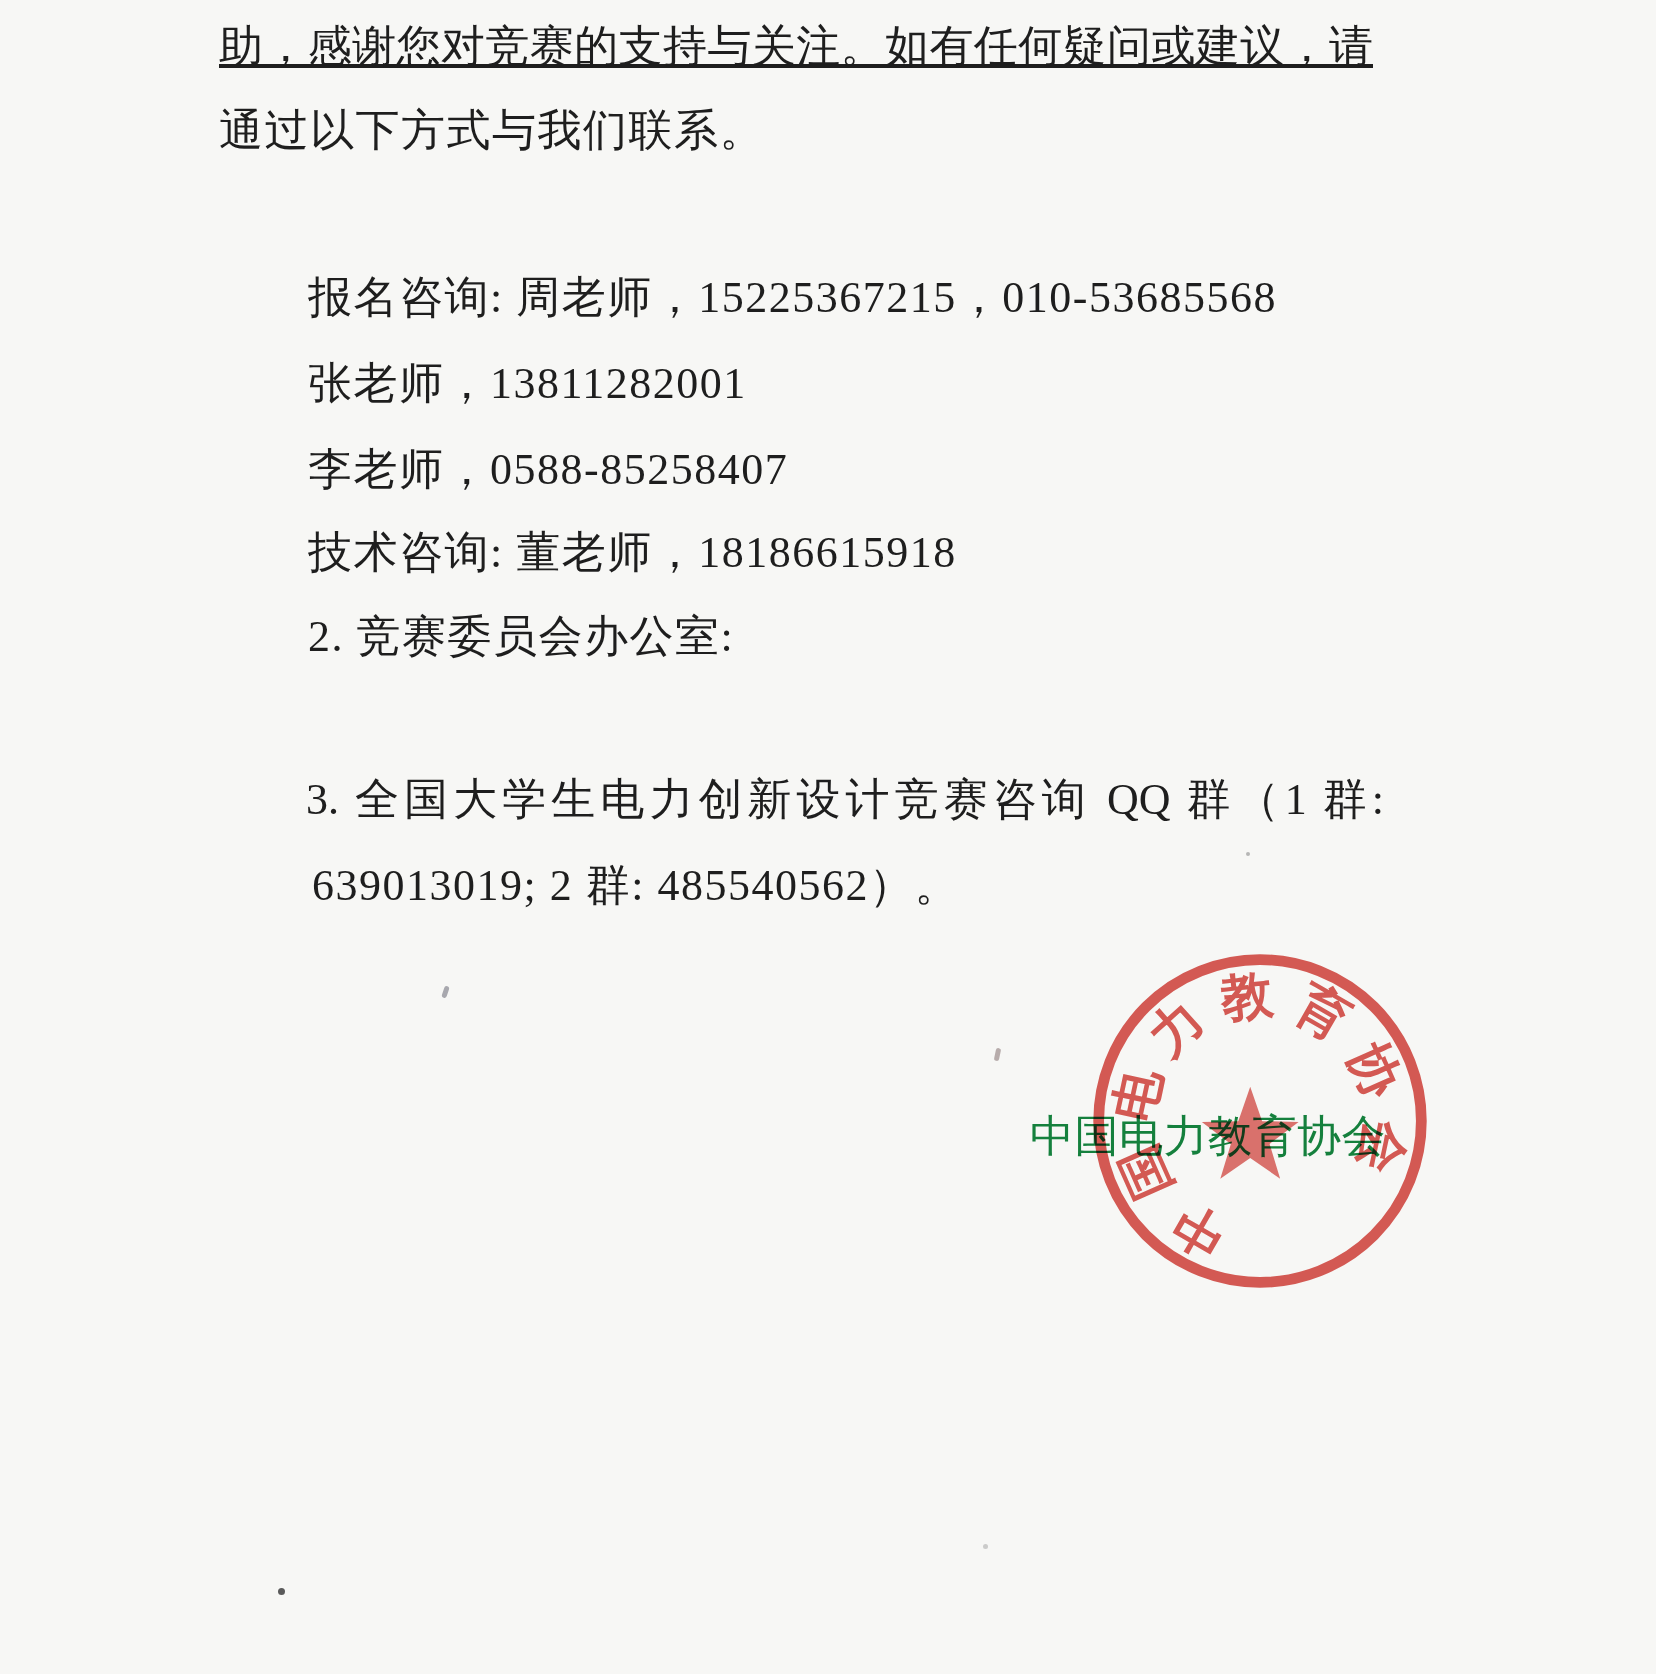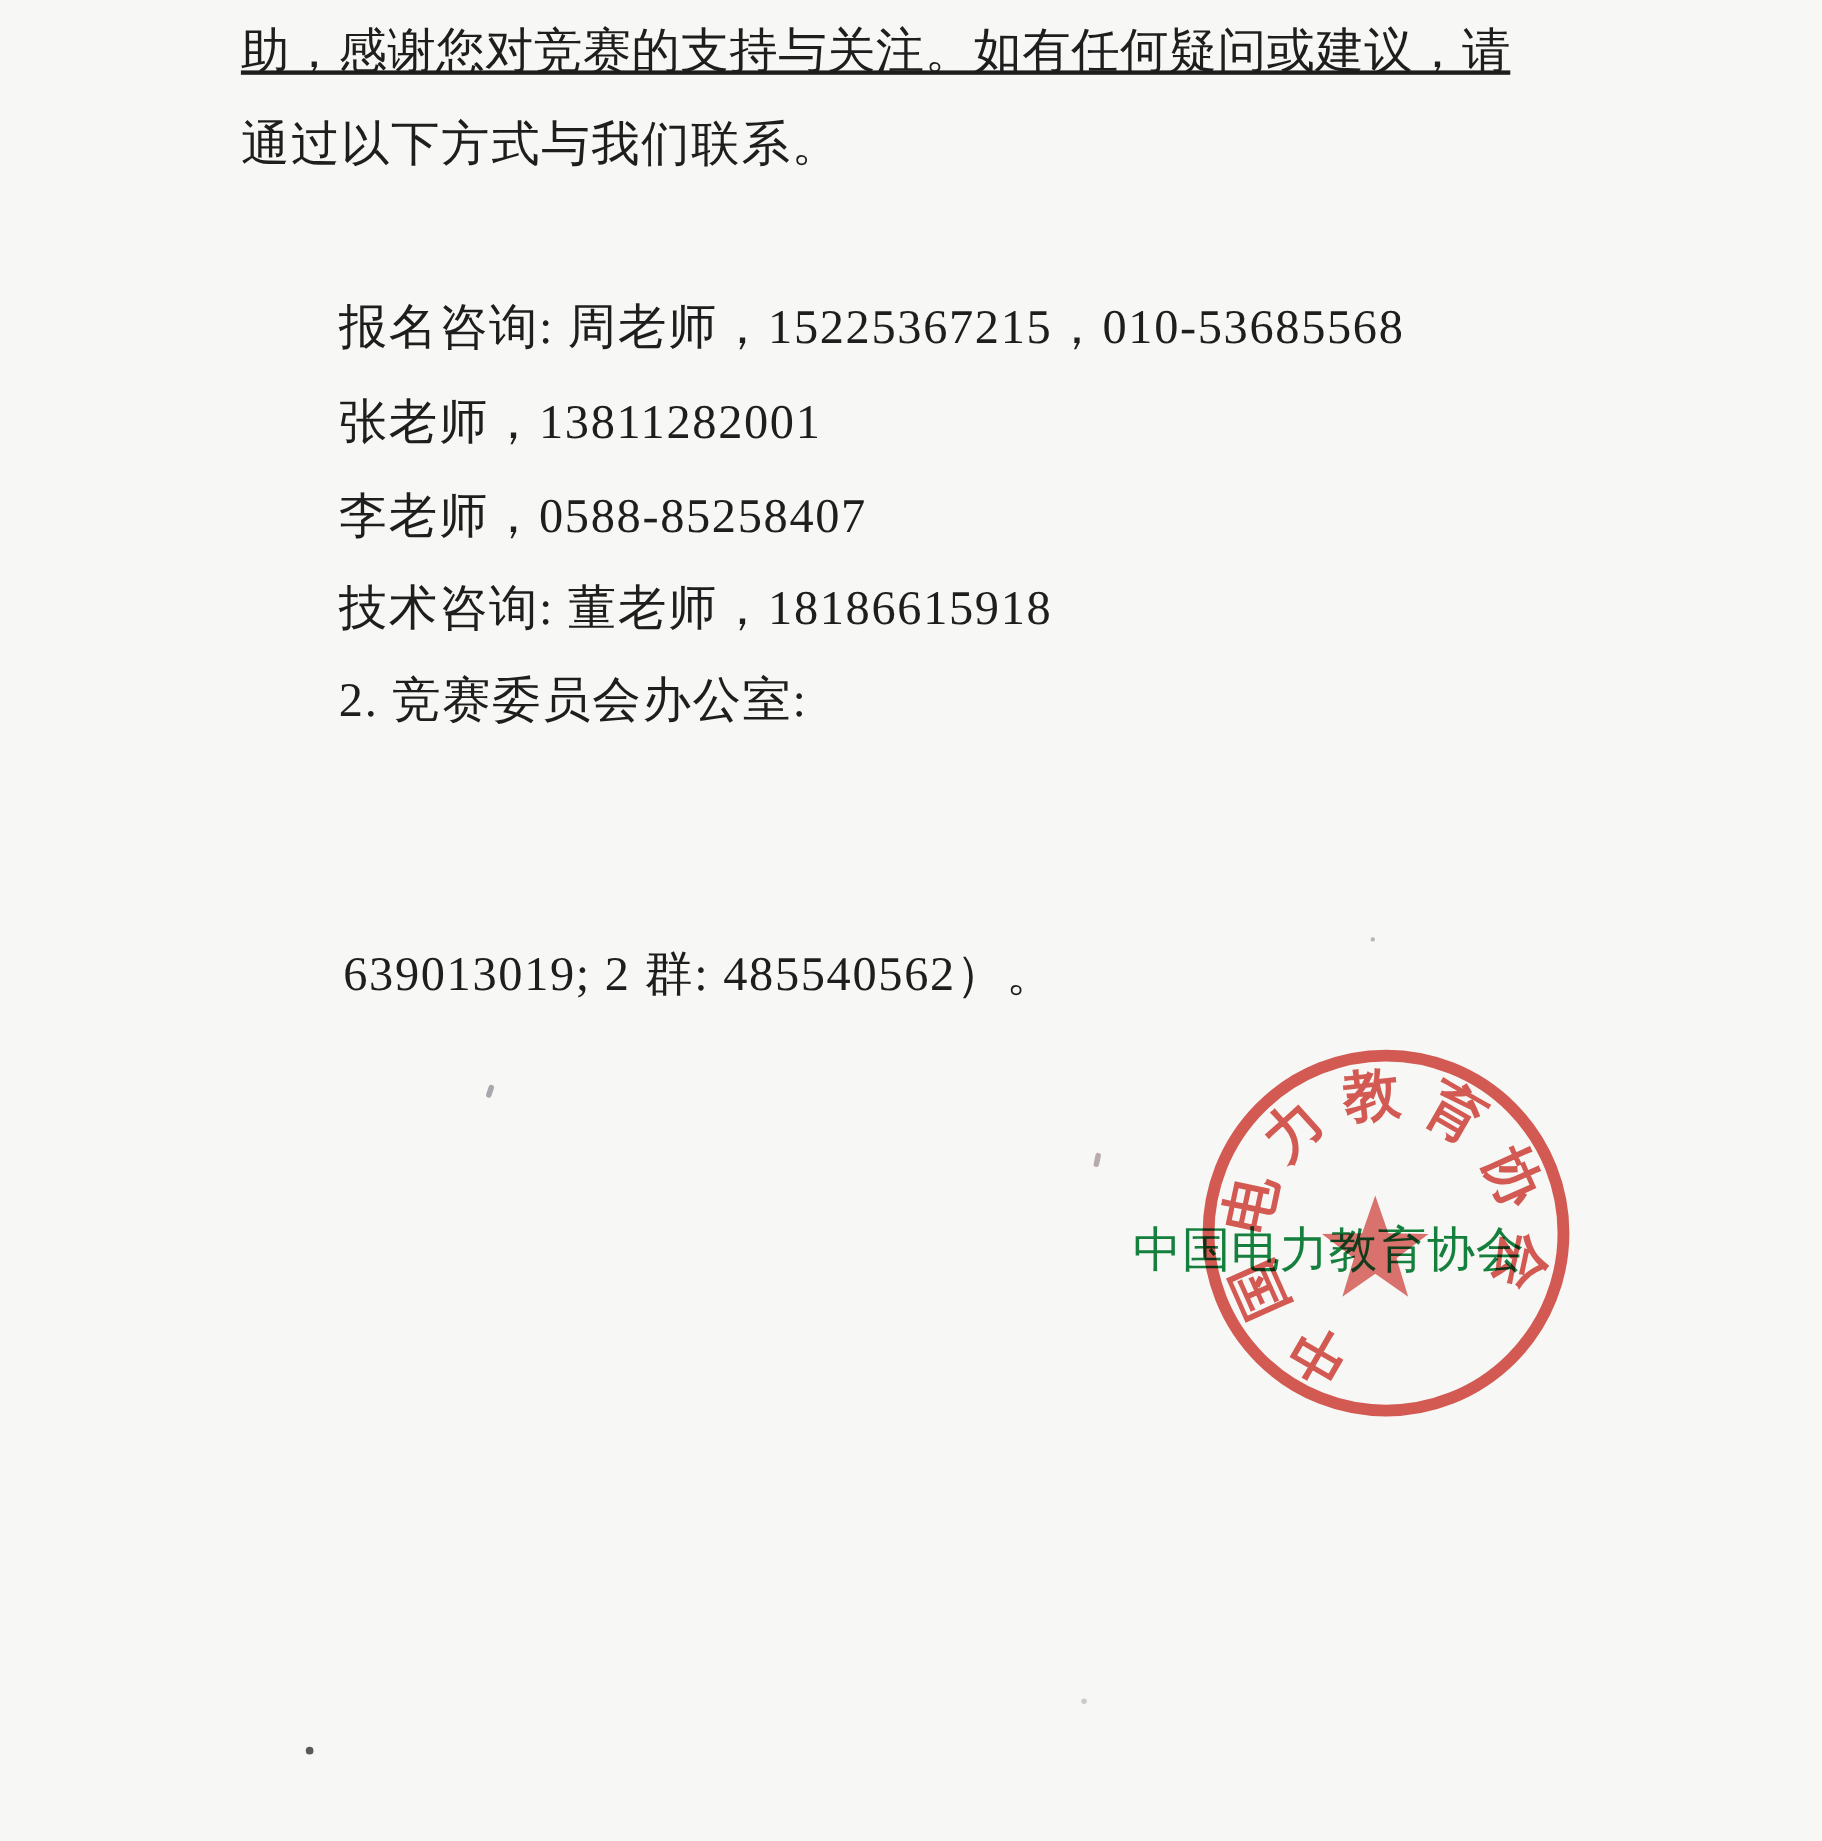--- a/index.html
+++ b/index.html
@@ -70,20 +70,21 @@
 
 <div class="page">
 
   <div class="line l0 just">助，感谢您对竞赛的支持与关注。如有任何疑问或建议，请</div>
   <div class="line l1">通过以下方式与我们联系。</div>
   <div class="line l3">报名咨询: 周老师，15225367215，010-53685568</div>
   <div class="line l4">张老师，13811282001</div>
   <div class="line l5">李老师，0588-85258407</div>
   <div class="line l6">技术咨询: 董老师，18186615918</div>
   <div class="line l7">2. 竞赛委员会办公室:</div>
+  <div class="line l9 just">3. 全国大学生电力创新设计竞赛咨询 QQ 群（1 群:</div>
   <div class="line l10">639013019; 2 群: 485540562）。</div>
 
   <div class="sig sig-org">中国电力教育协会</div>
 
   <div class="seal">
     <svg viewBox="0 0 360 360">
       <circle cx="180" cy="180" r="165" fill="none" stroke="#d5453e" stroke-width="11"></circle>
       <polygon points="170,145 182.2,180.2 219.5,180.9 189.8,203.4 200.6,239.1 170,217.8 139.4,239.1 150.2,203.4 120.5,180.9 157.8,180.2" fill="#d5453e" opacity="0.85"></polygon>
       <text x="0" y="0" transform="translate(116,290.9) rotate(210)" text-anchor="middle" dominant-baseline="central">中</text>
       <text x="0" y="0" transform="translate(63.1,232.1) rotate(246)" text-anchor="middle" dominant-baseline="central">国</text>

